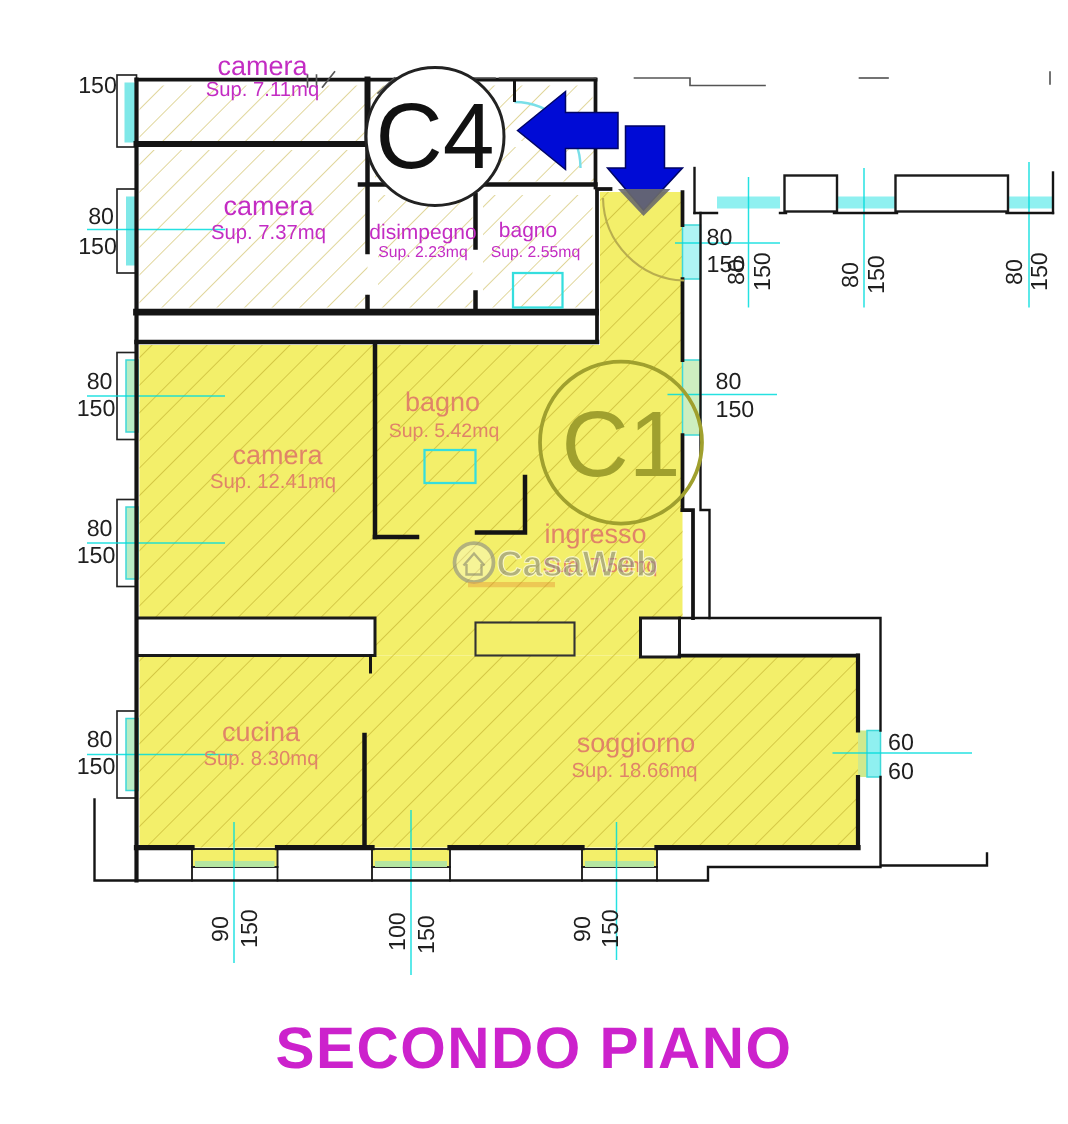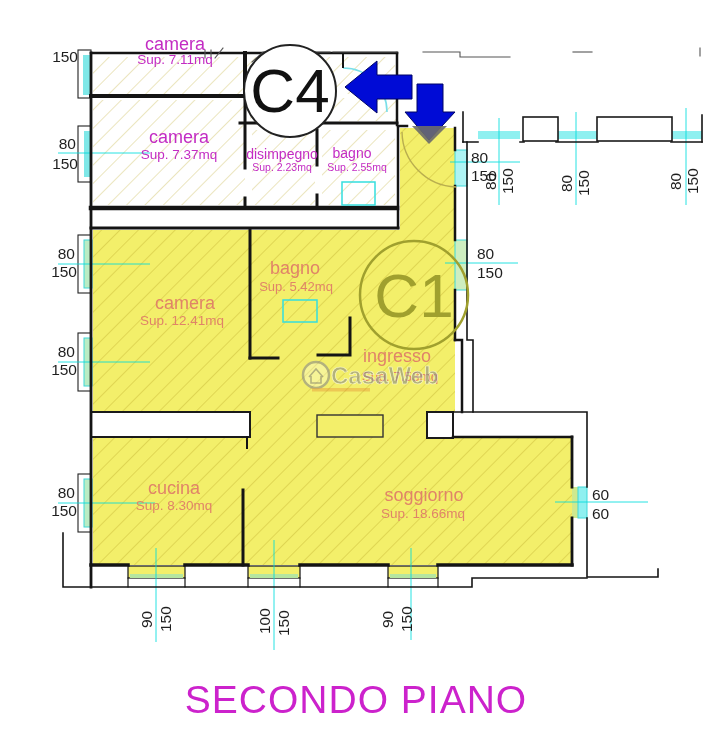--- a/index.html
+++ b/index.html
@@ -1,20 +1,20 @@
 <!DOCTYPE html>
 <html><head>
 <meta charset="utf-8">
 <style>
   html,body{margin:0;padding:0;background:#fff;}
   .stage{position:relative;width:712px;height:749px;background:#ffffff;
          font-family:"Liberation Sans",sans-serif;overflow:hidden;}
   .plan-svg{position:absolute;left:0;top:0;}
   .plan-title{position:absolute;left:0;top:678px;width:712px;text-align:center;
-              font-size:39px;font-weight:400;letter-spacing:1px;color:#cc22cc;}
+              font-size:39px;font-weight:700;letter-spacing:1px;color:#cc22cc;}
   text{font-family:"Liberation Sans",sans-serif;}
   .roomname-c4{fill:#c32cc3;}
   .roomarea-c4{fill:#c32cc3;}
   .roomname-c1{fill:#e08468;}
   .roomarea-c1{fill:#e08468;}
   .dim{fill:#1f1f1f;font-size:15.5px;}
 </style>
 </head>
 <body>
 

